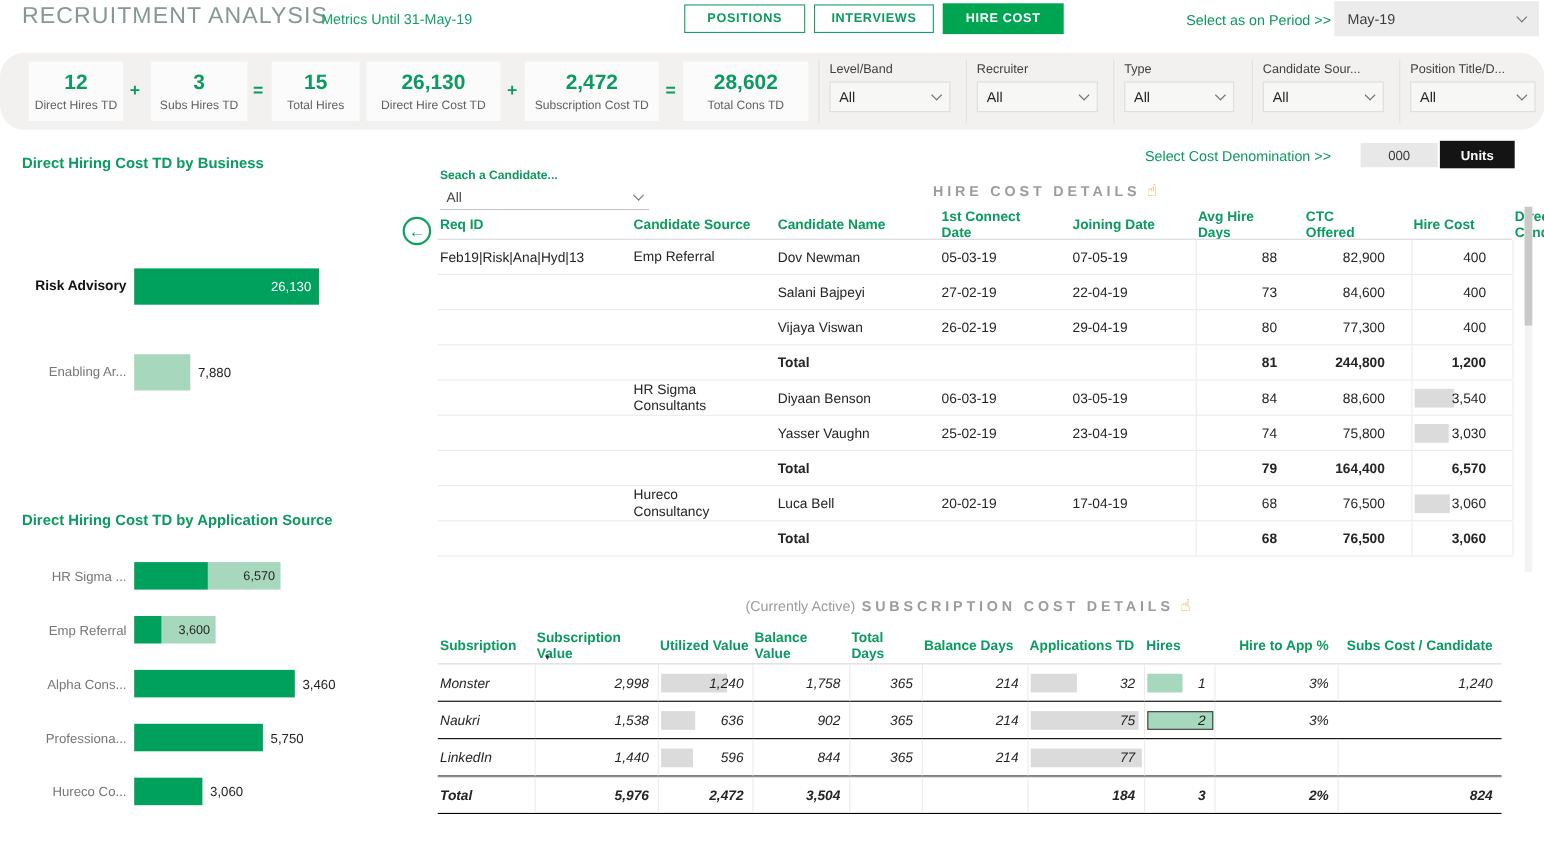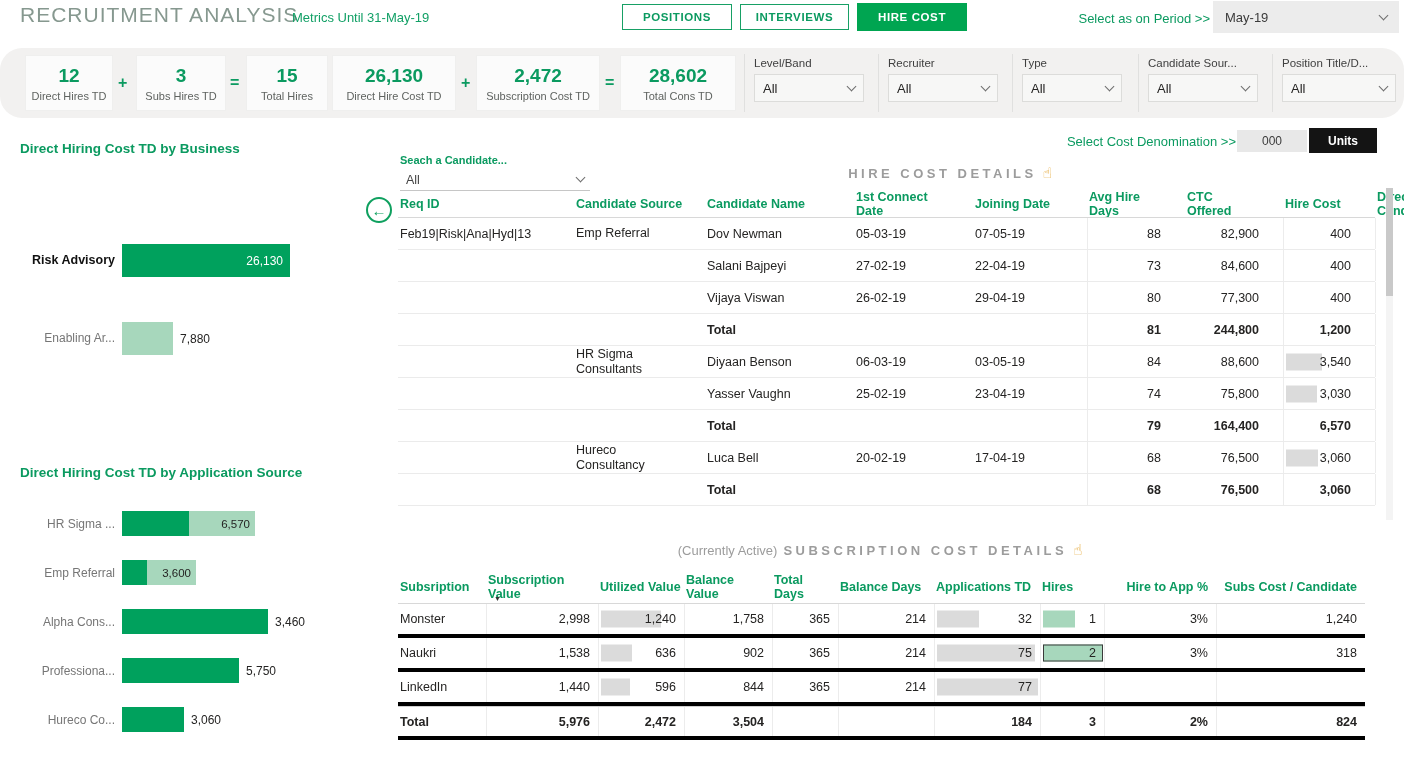--- a/index.html
+++ b/index.html
@@ -34,21 +34,21 @@
   .kpi-op { position:absolute; top:0; height:70px; display:flex; align-items:center;
     font-size:16px; font-weight:700; color:#0B9A60; }
   .strip-div { position:absolute; top:6px; height:58px; width:1px; background:#E0E0DF; }
   .filter { position:absolute; top:9px; }
   .filter-lbl { font-size:11.5px; color:#404040; margin-bottom:5px; }
   .filter-box { height:28px; background:#F7F7F6; border:1px solid #DCDCDA; display:flex;
     align-items:center; padding:0 8px; font-size:13px; color:#252423; cursor:pointer; }
   .filter-box .chev { margin-left:auto; }
 
   
-  .denom-label { left:1026px; top:134px; width:210px; text-align:right; font-size:13px; color:#0B9A60; }
+  .denom-label { left:1000px; top:134px; width:210px; text-align:right; font-size:13px; color:#0B9A60; }
   .denom-btn { display:flex; align-items:center; justify-content:center; font-size:12px; cursor:pointer; }
   .denom-000 { left:1237px; top:130px; width:70px; height:22px; background:#E8E8E8; color:#3B3B3B; }
   .denom-units { left:1309px; top:128px; width:68px; height:25px; background:#141414; color:#fff; font-weight:700; }
 
   
   .chart-title { font-size:13.5px; font-weight:700; color:#0B9A60; }
   .crow-label { position:absolute; left:10px; width:105px; text-align:right; font-size:12px; color:#767676; white-space:nowrap; }
   .crow-label.sel { color:#111; font-weight:700; font-size:12.5px; }
   .cbar { position:absolute; left:122px; display:flex; align-items:center; }
   .seg { height:100%; position:relative; }
@@ -78,21 +78,21 @@
 
   
   .hrow, .srow { display:grid; align-items:stretch; }
   .hrow { grid-template-columns:160px 115px 133px 103px 98px 82px 82px 76px 128px;gap:16px; }
   .srow { grid-template-columns:88px 112px 86px 88px 66px 96px 106px 64px 112px 149px; }
   .hc, .sc { display:flex; align-items:center; font-size:12.5px; color:#252423; padding:0 2px; overflow:hidden; }
   .num { justify-content:flex-end; padding-right:8px; }
   .th { font-weight:700; color:#0B9A60; font-size:12.5px; }
   .hdr { border-bottom:1px solid #D8D8D8; }
   .hrow.data { height:32px; border-bottom:1px solid #EBEBEB; }
-  .srow.data { height:34px; border-bottom:4px solid #000000; }
+  .srow.data { height:34px; border-bottom:1px solid #000000;font-style:italic; }
   .total .hc, .total .sc { font-weight:700; }
   .hrow .c2 { line-height:1.15; }
   .vline { border-left:1px solid #ECECEC; }
   .cellbar { position:relative; }
   .dbar { position:absolute; left:2px; top:50%; transform:translateY(-50%); height:17px;
     width:0; background:#DBDBDB; }
   .gbar { position:absolute; left:2px; top:50%; transform:translateY(-50%); height:17px;
     width:0; background:#A7D7BC; }
   .gbar.outlined { border:1px solid #3A3A3A; }
   .cellbar .v { position:relative; z-index:2; }
@@ -453,21 +453,20 @@
       <div class="sc num vline">214</div>
       <div class="sc num vline cellbar">
           <span class="dbar" style="width: 93%;"></span>
           <span class="v">75</span>
         </div>
       <div class="sc num vline cellbar">
           <span class="gbar outlined" style="width: 96%;"></span>
           <span class="v">2</span>
         </div>
       <div class="sc num vline">3%</div>
-      <div class="sc num vline">318</div>
     </div>
 
     <div class="srow data">
       <div class="sc">LinkedIn</div>
       <div class="sc num vline">1,440</div>
       <div class="sc num vline cellbar">
           <span class="dbar" style="width: 34%;"></span>
           <span class="v">596</span>
         </div>
       <div class="sc num vline">844</div>

